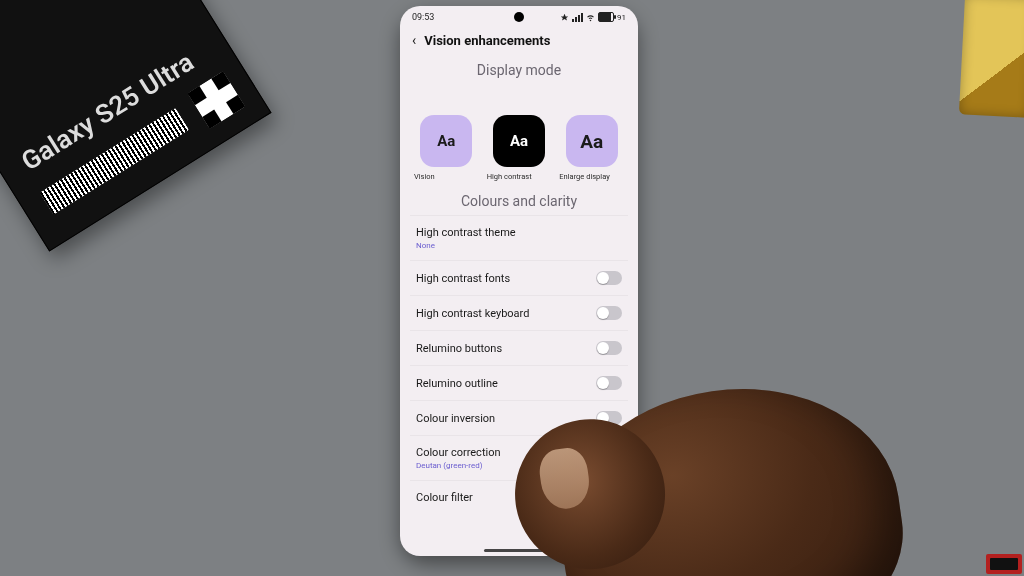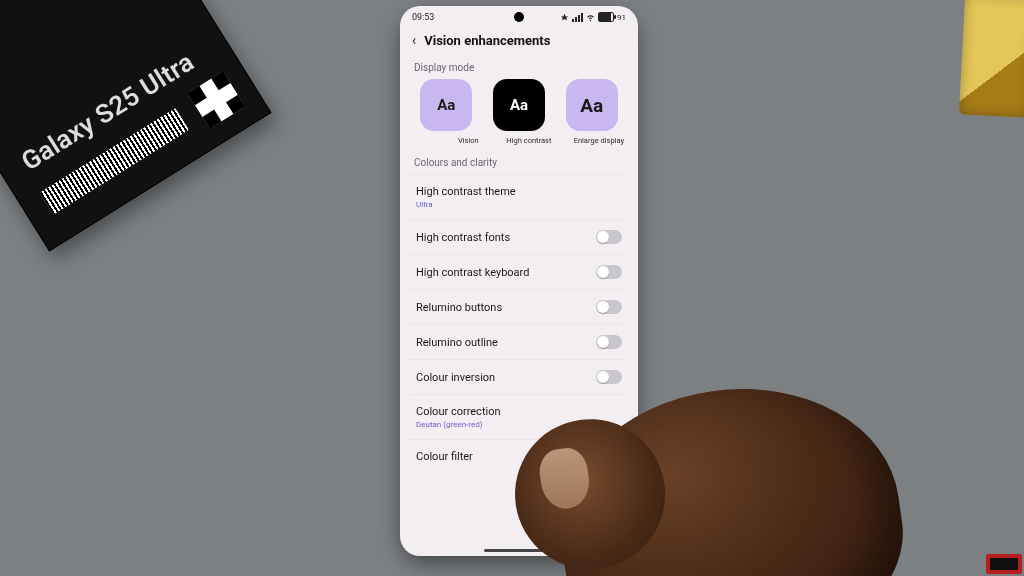--- a/index.html
+++ b/index.html
@@ -57,24 +57,24 @@
   .bars i:nth-child(3){height:7px}.bars i:nth-child(4){height:9px}
   .batt{width:14px;height:8px;border:1px solid #222;border-radius:2px;position:relative;}
   .batt:after{content:"";position:absolute;right:-3px;top:2px;width:2px;height:4px;background:#222;border-radius:1px;}
   .batt i{display:block;height:100%;width:85%;background:#222;}
   
   .hdr{display:flex;align-items:center;gap:8px;padding:8px 12px 10px;}
   .hdr .back{font-size:14px;color:#222;}
   .hdr h1{font-size:13px;font-weight:700;margin:0;color:#111;}
   
   .content{padding:0 10px 0;}
-  .sect{font-size:10px;color:#6b6670;padding:4px 4px 6px;}
+  .sect{font-size:14px;color:#6b6670;padding:4px 4px 6px;text-align:center;}
   
   .modes{display:flex;gap:8px;justify-content:space-between;padding:0 4px 8px;}
-  .mode{flex:1;text-align:right;}
+  .mode{flex:1;text-align:left;margin-top:31px;}
   .chip{width:52px;height:52px;margin:0 auto;border-radius:14px;display:flex;align-items:center;justify-content:center;font-size:15px;font-weight:700;}
   .chip.def{background:#c9b7f0;color:#1b1b1b;}
   .chip.sel{background:#000;color:#fff;}
   .chip.enl{background:#c9b7f0;color:#1b1b1b;font-size:19px;}
   .mode .lbl{font-size:7.5px;color:#2b2b2b;margin-top:5px;}
   
   .row{display:flex;align-items:center;justify-content:space-between;
        padding:10px 6px;border-top:1px solid rgba(0,0,0,.04);}
   .row .txt{display:flex;flex-direction:column;}
   .row .t1{font-size:11px;color:#1a1a1a;}
@@ -165,21 +165,21 @@
             <div class="chip enl">Aa</div>
             <div class="lbl">Enlarge display</div>
           </div>
         </div>
 
         <div class="sect">Colours and clarity</div>
 
         <div class="row">
           <span class="txt">
             <span class="t1">High contrast theme</span>
-            <span class="t2">Ultra</span>
+            <span class="t2">None</span>
           </span>
         </div>
 
         <div class="row">
           <span class="t1">High contrast fonts</span>
           <span class="tog"></span>
         </div>
         <div class="row">
           <span class="t1">High contrast keyboard</span>
           <span class="tog"></span>

